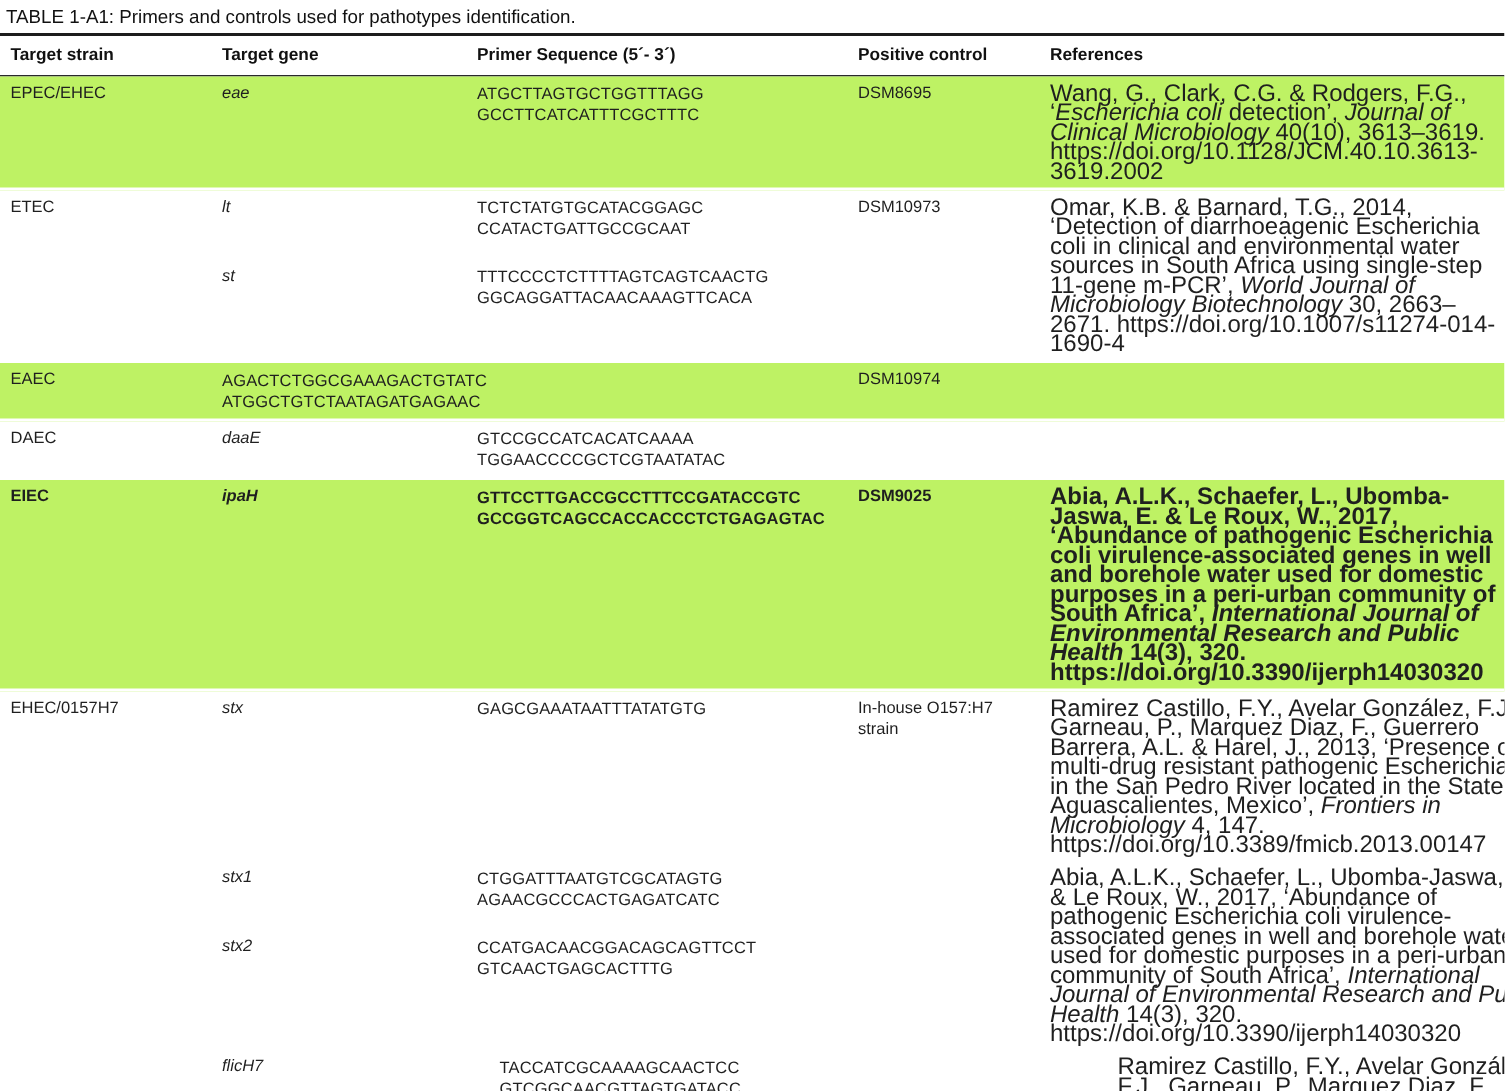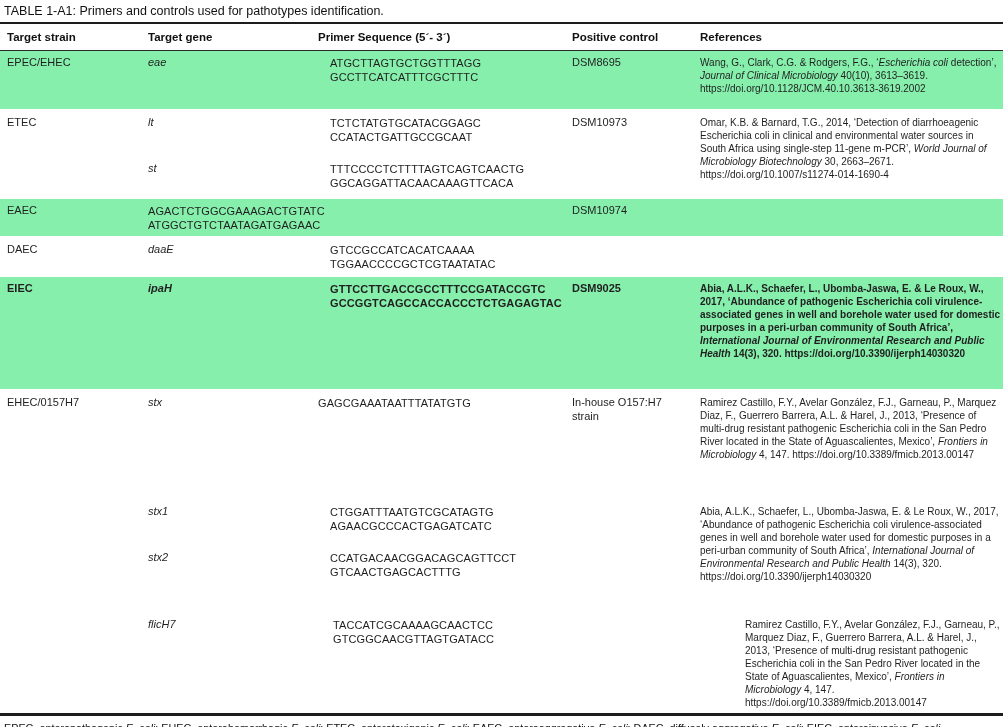--- a/index.html
+++ b/index.html
@@ -28,31 +28,31 @@
   .th { font-weight: bold; font-size: 11.5px; color: #111; padding: 2px 6px 2px 16px; }
   .th.c1 { padding-left: 7px; }
   .th.cx { padding-left: 5px; }
 
   
   .brow {
     display: grid;
     grid-template-columns: 143px 424px 128px 1fr;
     border-bottom: 2px solid #ffffff;
   }
-  .brow.shaded { background: #86efac; }
+  .brow.shaded { background: #bef264; }
   .cell { padding: 5px 6px 4px 0; font-size: 11px; line-height: 13.5px; }
   .cell.c1 { padding-left: 7px; }
   .cell.cx { padding-left: 5px; }
   .gene { font-style: italic; }
   .primers div { font-size: 11px; line-height: 14px; letter-spacing: 0.1px; white-space: nowrap; }
-  .ref { font-size: 10px; line-height: 13px; overflow-wrap: break-word; padding-right: 2px; }
+  .ref { font-size: 16px; line-height: 13px; overflow-wrap: break-word; padding-right: 2px; }
 
   
   .mid { display: flex; flex-direction: column; }
-  .gene-block { display: grid; grid-template-columns: 170px 254px; gap: 12px; }
+  .gene-block { display: grid; grid-template-columns: 170px 254px; }
   .gene-block + .gene-block { margin-top: 9px; }
 
   .r-epec { min-height: 60px; }
   .r-etec { min-height: 88px; }
   .r-eaec { min-height: 32px; }
   .r-daec { min-height: 31px; }
   .r-eiec { min-height: 114px; font-weight: bold; }
 
   
   .brow-ehec {

